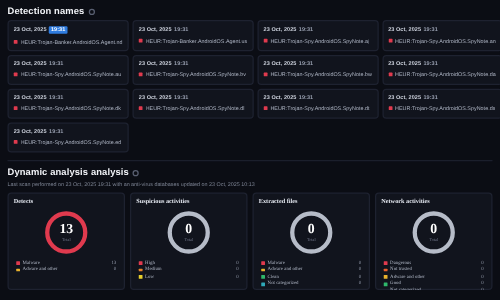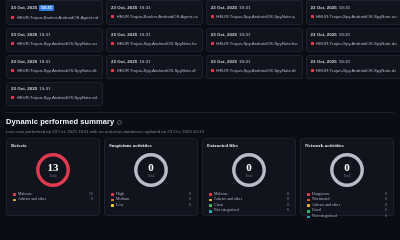--- a/index.html
+++ b/index.html
@@ -112,20 +112,24 @@
     margin-right: 2.5px; flex: 0 0 auto;
   }
   .legend-label { flex: 1 1 auto; white-space: nowrap; }
   .legend-val { color: #8f96a6; padding-left: 3px; }
 </style>
 </head>
 <body>
 
 <div class="page">
 
+  <div class="section-head">
+    <span class="section-title">Detection names</span>
+    <span class="info-icon"></span>
+  </div>
 
   <div class="detect-grid" id="detect-grid">
       <div class="detect-card">
         <div class="detect-time-row">
           <span>23 Oct, 2025</span>
           <span class="tm hl">19:31</span>
         </div>
         <div class="detect-name-row">
           <span class="sq" style="background: rgb(224, 58, 78);"></span>
           <span class="detect-name">HEUR:Trojan-Banker.AndroidOS.Agent.nd</span>
@@ -249,21 +253,21 @@
         <div class="detect-name-row">
           <span class="sq" style="background: rgb(224, 58, 78);"></span>
           <span class="detect-name">HEUR:Trojan-Spy.AndroidOS.SpyNote.ed</span>
         </div>
       </div>
     </div>
 
   <div class="divider"></div>
 
   <div class="section-head summary-head">
-    <span class="section-title">Dynamic performed summary</span>
+    <span class="section-title">Dynamic analysis analysis</span>
     <span class="info-icon"></span>
   </div>
   <div class="summary-sub">Last scan performed on 23 Oct, 2025 19:31 with an anti-virus databases updated on 23 Oct, 2025 10:13</div>
 
   <div class="cards" id="stat-cards">
       <div class="stat-card">
         <div class="stat-title">Detects</div>
         <div class="donut-wrap"><svg class="donut" viewBox="0 0 40 40">
             <circle cx="20" cy="20" r="16" fill="none" stroke="#e03a4e" stroke-width="3.6"></circle>
           </svg><div class="donut-center">

